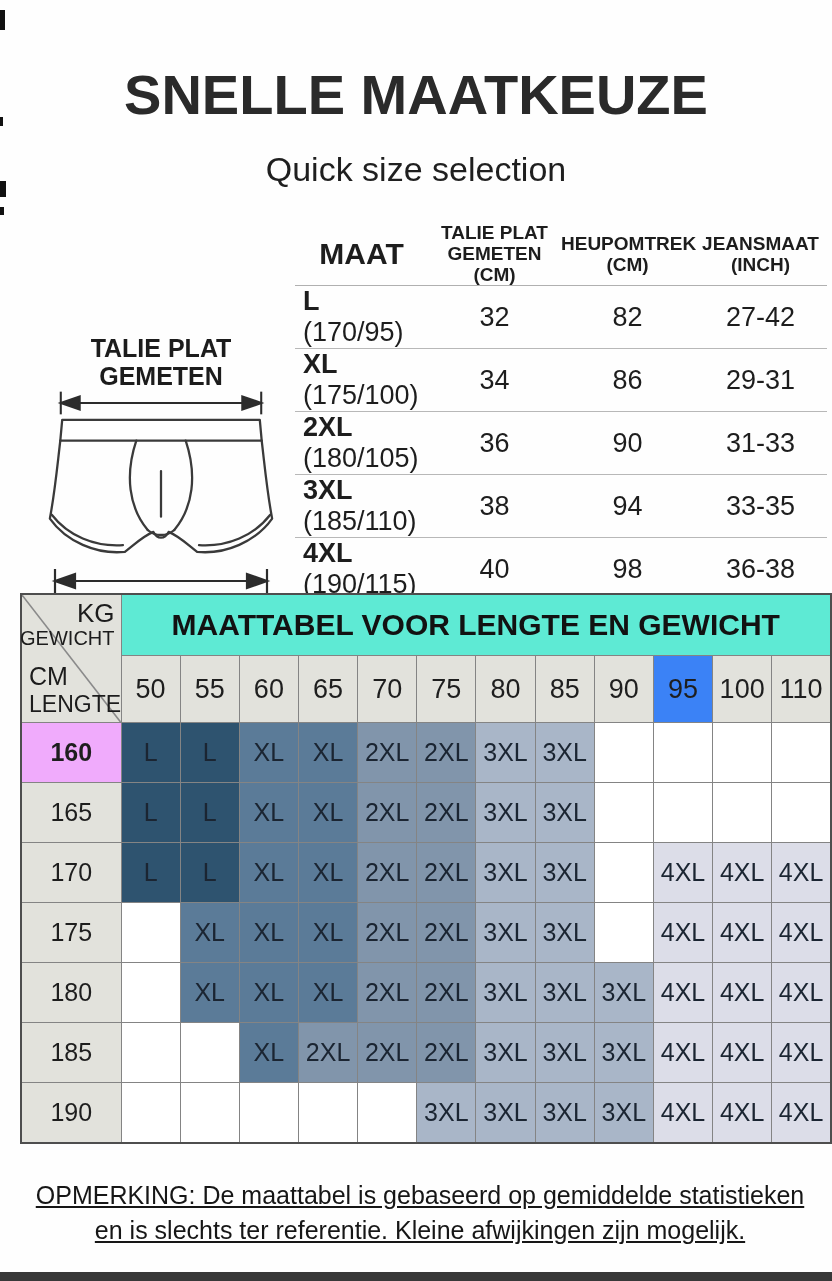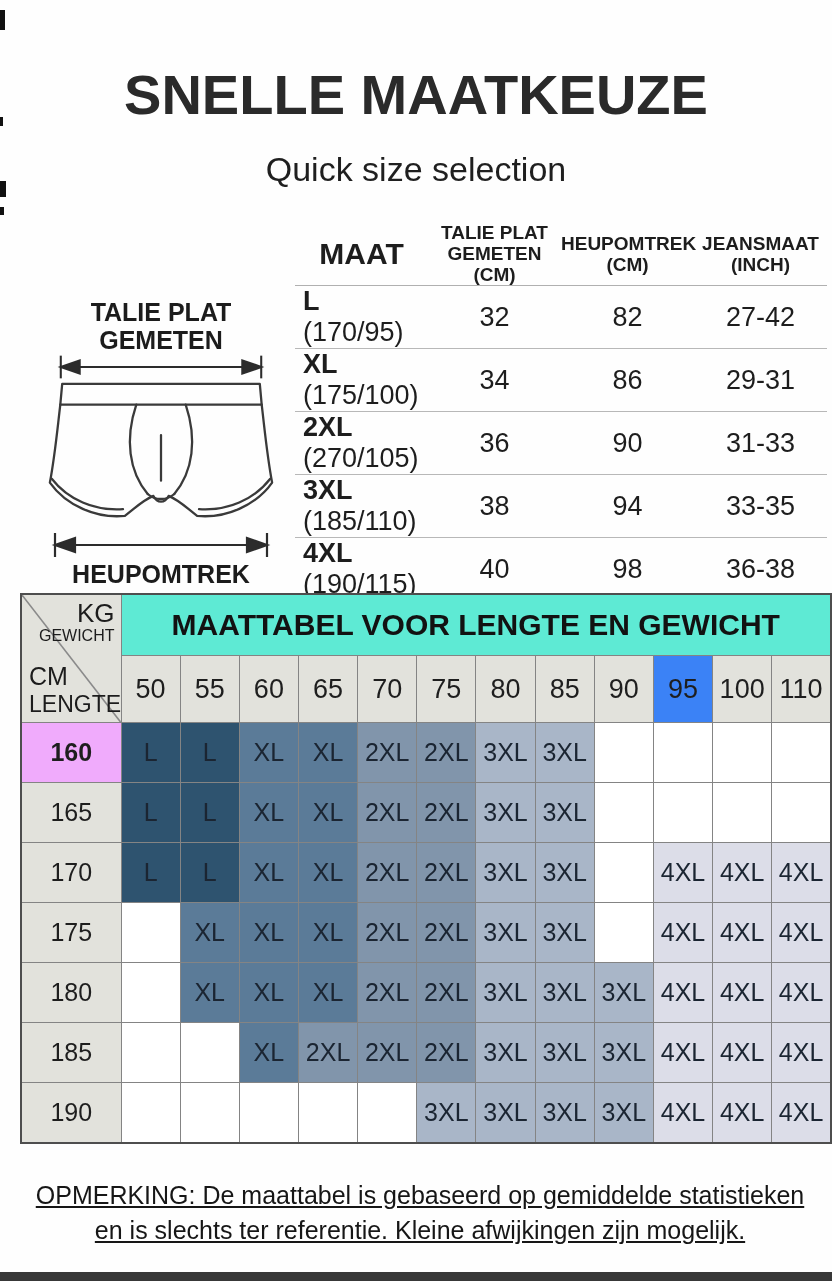--- a/index.html
+++ b/index.html
@@ -28,41 +28,41 @@
   .st-h div{font-size:19px;font-weight:bold;line-height:21px;color:#1d1d1d;}
   .st-h.c0 div{font-size:30px;line-height:30px;}
   .st-drow td{height:54px;border-bottom:1.5px solid #b8b8b8;text-align:center;font-size:27px;color:#1d1d1d;}
   .st-drow td.st-size-cell{text-align:left;padding-left:8px;}
   .st-size{font-weight:bold;display:inline-block;min-width:46px;}
   .st-dims{font-weight:normal;}
   
   .diagram{
     position:absolute;left:36px;top:298px;width:250px;text-align:center;
   }
-  .diagram .dg-label{font-size:25px;font-weight:bold;color:#1c1c1c;line-height:28px;}
+  .diagram .dg-label{font-size:25px;font-weight:bold;color:#1c1c1c;line-height:28px;margin-top:36px;}
   .diagram svg{display:block;margin:0 auto;}
   .dg-arrow-top{margin-top:5px;}
   .dg-boxer{margin-top:2px;}
   .dg-arrow-bottom{margin-top:-4px;}
   .dg-label-bottom{margin-top:2px;}
   
   table.mx{
     position:absolute;left:20px;top:593px;width:810px;
     border-collapse:collapse;table-layout:fixed;
     border:2px solid #4e4e4e;
   }
   table.mx td{
     border:1px solid #848484;padding:0;text-align:center;vertical-align:middle;
   }
   .mx-title{height:60px;font-size:30px;font-weight:bold;color:#121212;letter-spacing:0;}
   .mx-corner{position:relative;}
   .mx-corner .diag{position:absolute;left:0;top:0;width:100%;height:100%;}
   .mx-kg{position:absolute;top:5px;right:6px;text-align:right;line-height:1;color:#1c1c1c;}
   .mx-kg .unit{font-size:26px;display:block;}
-  .mx-kg .word{font-size:16px;display:block;margin-top:2px;}
+  .mx-kg .word{font-size:20px;display:block;margin-top:2px;}
   .mx-cm{position:absolute;bottom:6px;left:7px;text-align:left;line-height:1;color:#1c1c1c;}
   .mx-cm .unit{font-size:25px;display:block;}
   .mx-cm .word{font-size:23px;display:block;margin-top:4px;}
   .mx-whrow td{height:66px;font-size:27px;color:#1e1e1e;}
   .mx-drow td{height:59px;font-size:25px;}
   .mx-rl{font-size:27px;color:#1e1e1e;}
   
   .note{
     position:absolute;top:1178px;left:4px;width:100%;text-align:center;
     font-size:25px;line-height:35px;color:#161616;text-decoration:underline;
@@ -144,21 +144,21 @@
         <td>82</td>
         <td>27-42</td>
       </tr>
       <tr class="st-drow">
         <td class="st-size-cell"><span class="st-size">XL</span><span class="st-dims">(175/100)</span></td>
         <td>34</td>
         <td>86</td>
         <td>29-31</td>
       </tr>
       <tr class="st-drow">
-        <td class="st-size-cell"><span class="st-size">2XL</span><span class="st-dims">(270/105)</span></td>
+        <td class="st-size-cell"><span class="st-size">2XL</span><span class="st-dims">(180/105)</span></td>
         <td>36</td>
         <td>90</td>
         <td>31-33</td>
       </tr>
       <tr class="st-drow">
         <td class="st-size-cell"><span class="st-size">3XL</span><span class="st-dims">(185/110)</span></td>
         <td>38</td>
         <td>94</td>
         <td>33-35</td>
       </tr>

